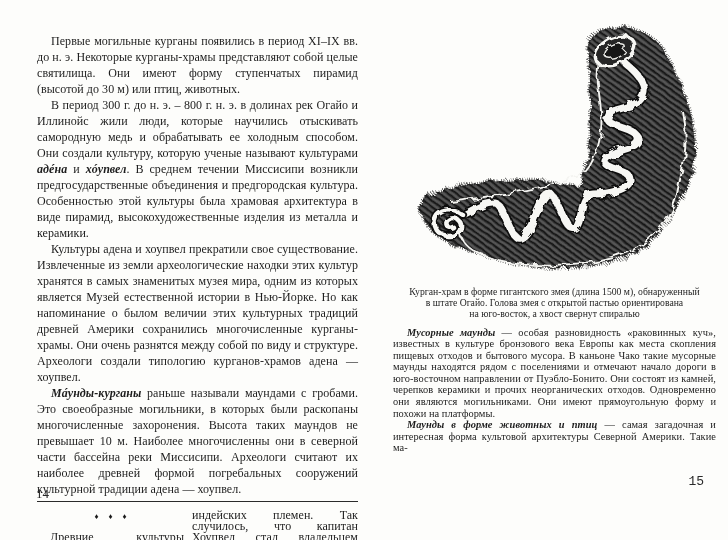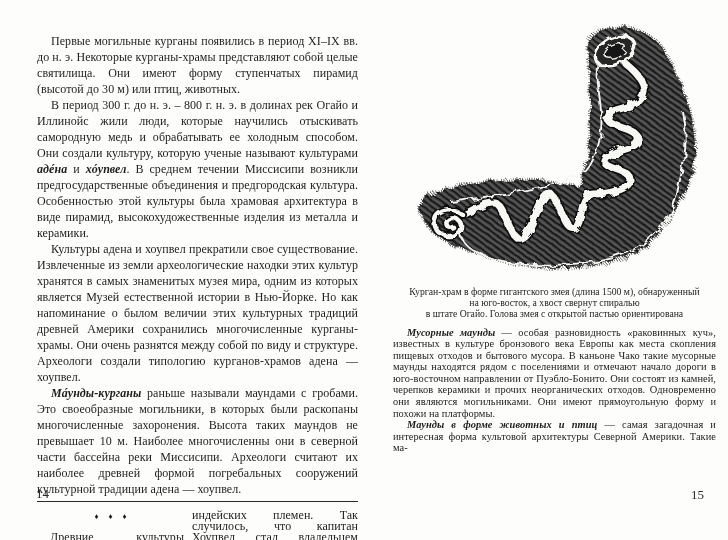--- a/index.html
+++ b/index.html
@@ -40,21 +40,21 @@
     text-align:center;font-size:8px;letter-spacing:0;
     word-spacing:8px;color:#1a1a1a;
     margin:2px 0 10px 0;line-height:10px;
   }
 
   .pagenum{
     position:absolute;font-size:13px;color:#2a2a2a;
     font-family:"Liberation Serif", serif;
   }
   .pagenum-left{left:36px;top:486px;}
-  .pagenum-right{left:680px;top:487px;width:24px;text-align:right;}
+  .pagenum-right{left:680px;top:474px;width:24px;text-align:right;font-family:Liberation Mono, monospace;}
 
   .figure{position:relative;width:323px;height:256px;}
   .figure svg{position:absolute;left:10px;top:0;}
 
   .caption{
     margin-top:7px;
     text-align:center;
     font-size:9.7px;
     line-height:10.9px;
     color:#242424;
@@ -131,22 +131,22 @@
           </g>
 
           <path d="M196,38 C191,60 201,82 198,106 C196,125 189,140 183,147 C150,165 100,170 48,178" fill="none" stroke="#f4f4f1" stroke-width="1.9"></path>
           <path d="M56,206 C58,224 80,236 120,240 C165,245 210,240 240,220 C262,203 272,185 276,160 C283,133 285,110 280,88" fill="none" stroke="#f4f4f1" stroke-width="1.9"></path>
         </g>
       </svg>
     </div>
 
     <div class="caption">
       <div>Курган-храм в форме гигантского змея (длина 1500 м), обнаруженный</div>
+      <div>в штате Огайо. Голова змея с открытой пастью ориентирована</div>
       <div>на юго-восток, а хвост свернут спиралью</div>
-      <div>в штате Огайо. Голова змея с открытой пастью ориентирована</div>
     </div>
 
     <div class="body-text rp-body">
       <p><span class="bi">Мусорные маунды</span><span> — особая разновидность «раковинных куч», известных в культуре бронзового века Европы как места скопления пищевых отходов и бытового мусора. В каньоне Чако такие мусорные маунды находятся рядом с поселениями и отмечают начало дороги в юго-восточном направлении от Пуэбло-Бонито. Они состоят из камней, черепков керамики и прочих неорганических отходов. Одновременно они являются могильниками. Они имеют прямоугольную форму и похожи на платформы.</span></p>
       <p><span class="bi">Маунды в форме животных и птиц</span><span> — самая загадочная и интересная форма культовой архитектуры Северной Америки. Такие ма-</span></p>
     </div>
   </div>
 
   <div class="pagenum pagenum-left">14</div>
   <div class="pagenum pagenum-right">15</div>

